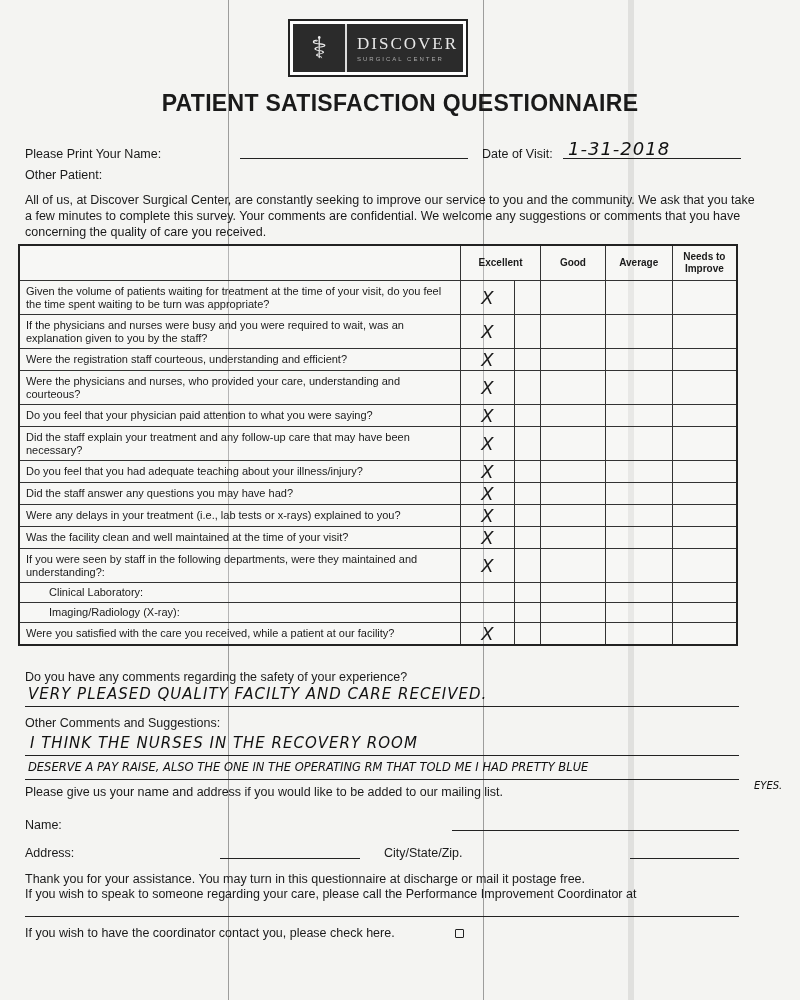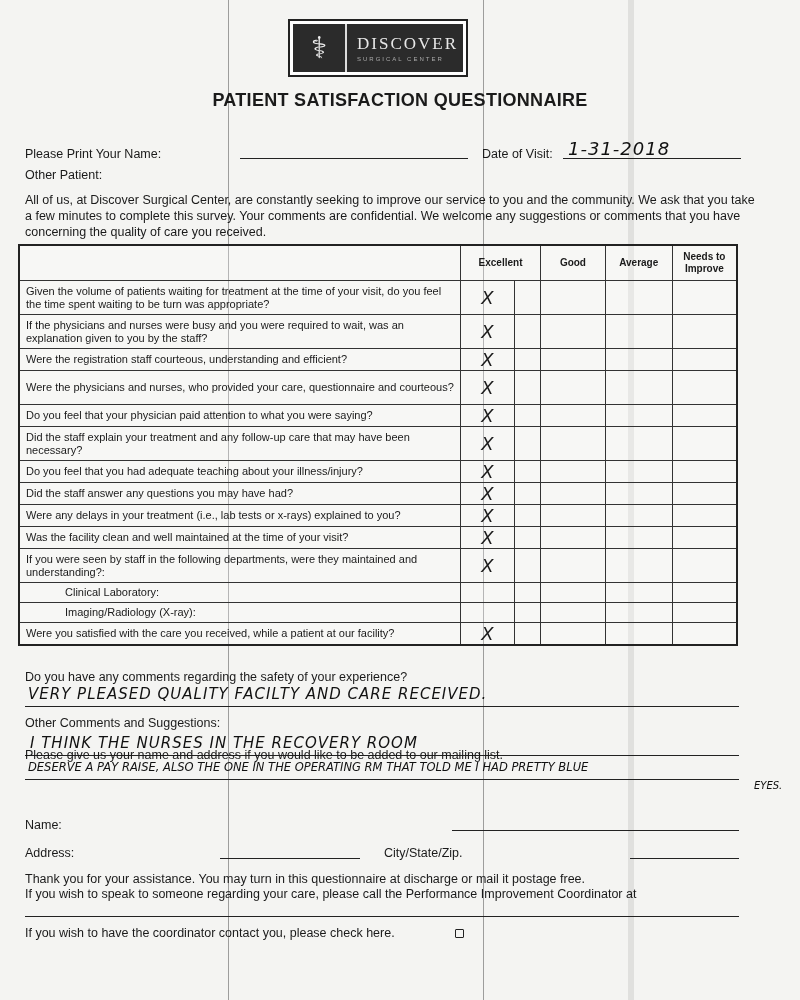--- a/index.html
+++ b/index.html
@@ -27,41 +27,41 @@
     .logo-mark {
       width: 52px; height: 100%; border-right: 2px solid #ddd; display: flex; align-items: center; justify-content: center;
       color: #eee; font-size: 30px; line-height: 1;
     }
     .logo-text { flex: 1; display: flex; flex-direction: column; justify-content: center; padding-left: 10px; }
     .logo-name { color: #e8e8e8; font-family: "Liberation Serif", serif; font-size: 17px; letter-spacing: 2px; }
     .logo-sub { color: #aaa; font-size: 6px; letter-spacing: 2px; margin-top: 2px; text-transform: uppercase; }
 
     .title {
       position: absolute; left: 0; width: 800px; top: 90px; text-align: center;
-      font-weight: bold; font-size: 18px; letter-spacing: .3px;
+      font-weight: bold; font-size: 23px; letter-spacing: .3px;
     }
     .txt { position: absolute; font-size: 12.5px; white-space: nowrap; }
     .uline { position: absolute; height: 1px; background: #222; }
     .hand {
       position: absolute; font-family: "DejaVu Sans", sans-serif; font-style: italic;
       color: #111; white-space: nowrap; letter-spacing: 1px;
     }
 
     .para { position: absolute; left: 25px; top: 192px; width: 740px; font-size: 12.5px; line-height: 16px; }
 
     table.survey {
       position: absolute; left: 18px; top: 244px; width: 720px;
       border-collapse: collapse; border: 2px solid #222; font-size: 11px;
       background: rgba(255,255,255,.25);
     }
     table.survey td, table.survey th { border: 1px solid #333; padding: 0 6px; }
     table.survey th { font-size: 10px; font-weight: bold; text-align: center; height: 34px; line-height: 12px; }
     table.survey td.q { line-height: 13px; }
     table.survey td.mark { text-align: center; font-family: "DejaVu Sans", sans-serif; font-size: 18px; font-style: italic; width: 52px; padding: 0; }
-    table.survey td.sub { padding-left: 45px; }
+    table.survey td.sub { padding-left: 29px; }
     .col-q { width: 436px; }
     .col-ex { width: 28px; }
     .col-ex2 { width: 26px; }
     .col-gd { width: 64px; }
     .col-av { width: 66px; }
     .col-ni { width: 64px; }
 
     .checkbox {
       position: absolute; left: 455px; top: 929px; width: 7px; height: 7px; border: 1.5px solid #222; border-radius: 1px;
     }
@@ -134,21 +134,21 @@
         </tr>
         <tr style="height: 20px;">
           <td class="q">Were the registration staff courteous, understanding and efficient?</td>
           <td class="mark">X</td>
           <td></td>
           <td></td>
           <td></td>
           <td></td>
         </tr>
         <tr style="height: 34px;">
-          <td class="q">Were the physicians and nurses, who provided your care, questionnaire and courteous?</td>
+          <td class="q">Were the physicians and nurses, who provided your care, understanding and courteous?</td>
           <td class="mark">X</td>
           <td></td>
           <td></td>
           <td></td>
           <td></td>
         </tr>
         <tr style="height: 20px;">
           <td class="q">Do you feel that your physician paid attention to what you were saying?</td>
           <td class="mark">X</td>
           <td></td>
@@ -235,21 +235,21 @@
   <div class="uline" style="left:25px; top:706px; width:714px"></div>
   <div class="hand" style="left:28px; top:685px; font-size:15px">VERY PLEASED QUALITY FACILTY AND CARE RECEIVED.</div>
 
   <div class="txt" style="left:25px; top:716px">Other Comments and Suggestions:</div>
   <div class="uline" style="left:25px; top:755px; width:714px"></div>
   <div class="hand" style="left:30px; top:734px; font-size:15px">I THINK THE NURSES IN THE RECOVERY ROOM</div>
   <div class="uline" style="left:25px; top:779px; width:714px"></div>
   <div class="hand" style="left:28px; top:760px; font-size:11.5px; letter-spacing:0">DESERVE A PAY RAISE, ALSO THE ONE IN THE OPERATING RM THAT TOLD ME I HAD PRETTY BLUE</div>
   <div class="hand" style="left:754px; top:780px; font-size:10px; letter-spacing:0">EYES.</div>
 
-  <div class="txt" style="left:25px; top:748px">Please give us your name and address if you would like to be added to our mailing list.</div>
+  <div class="txt" style="left:25px; top:785px">Please give us your name and address if you would like to be added to our mailing list.</div>
   <div class="txt" style="left:25px; top:818px">Name:</div>
   <div class="uline" style="left:452px; top:830px; width:287px"></div>
   <div class="txt" style="left:25px; top:846px">Address:</div>
   <div class="uline" style="left:220px; top:858px; width:140px"></div>
   <div class="txt" style="left:384px; top:846px">City/State/Zip.</div>
   <div class="uline" style="left:630px; top:858px; width:109px"></div>
 
   <div class="txt" style="left:25px; top:872px">Thank you for your assistance.  You may turn in this questionnaire at discharge or mail it postage free.</div>
   <div class="txt" style="left:25px; top:887px">If you wish to speak to someone regarding your care, please call the Performance Improvement Coordinator at</div>
   <div class="uline" style="left:25px; top:916px; width:714px"></div>

